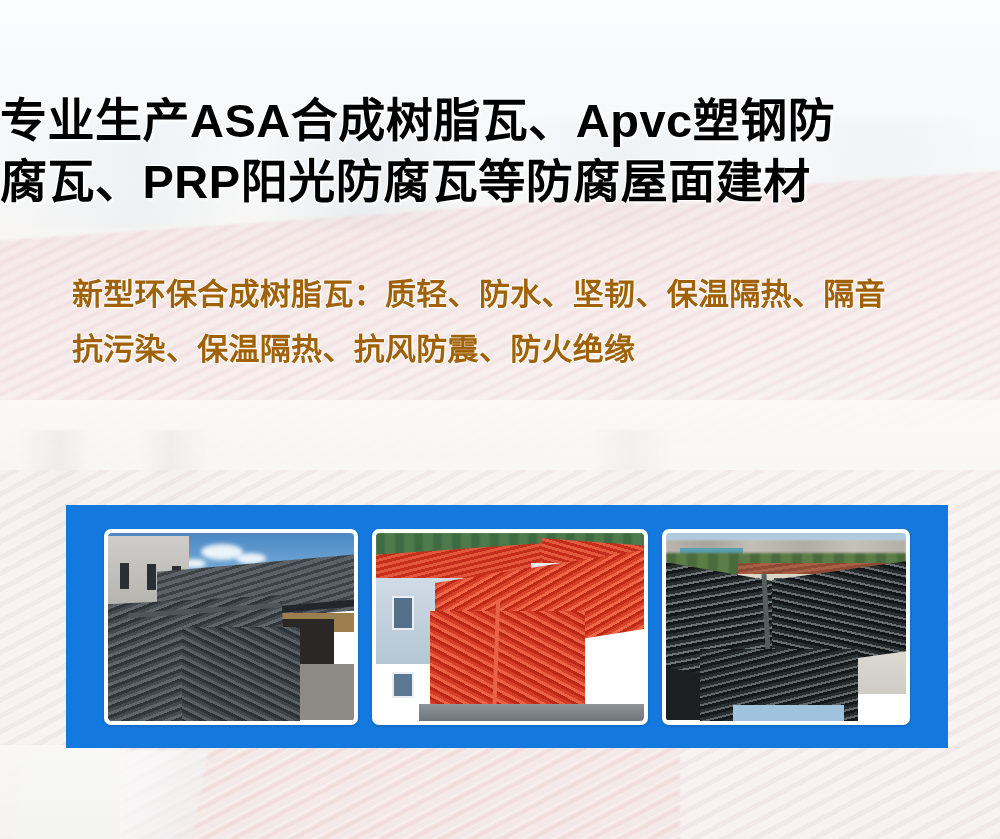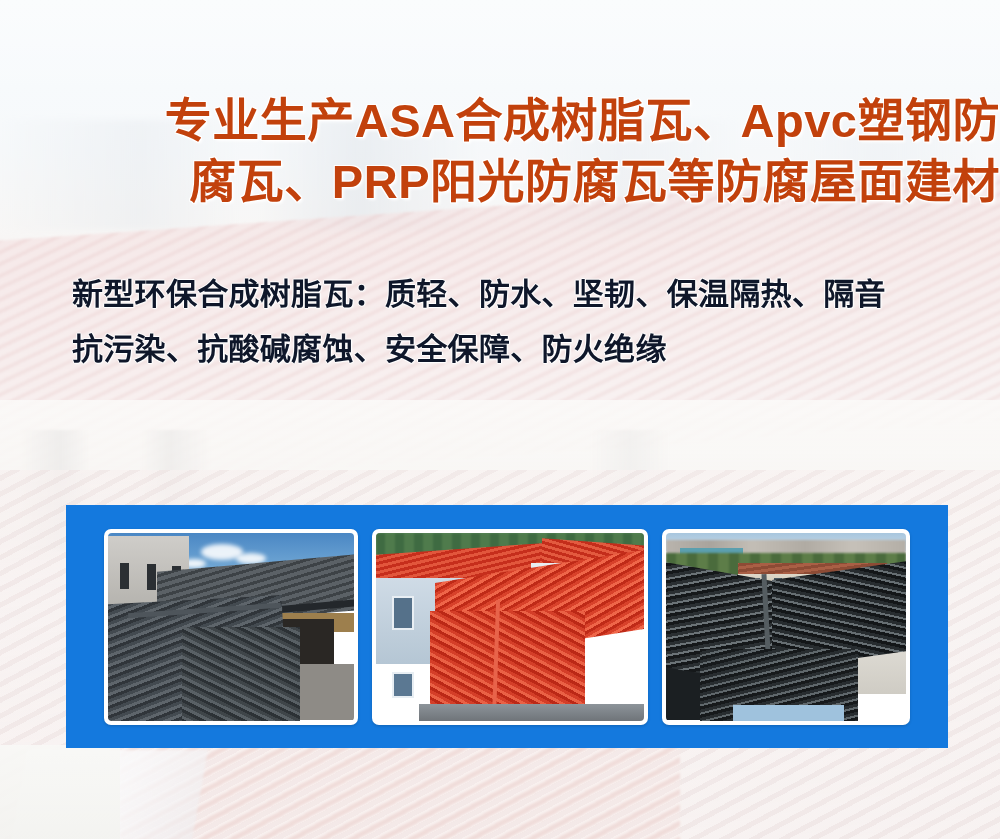--- a/index.html
+++ b/index.html
@@ -126,40 +126,40 @@
       rgba(255,255,255,.40) 100%);
   }
 
   
   .content { position: relative; z-index: 5; }
 
   .headline {
     position: absolute;
     left: 0; top: 90px;
     width: 1000px;
-    text-align: right;
+    text-align: left;
     font-size: 47px;
     line-height: 61px;
     font-weight: bold;
     letter-spacing: .5px;
-    color: #c2410c;
+    color: #000000;
     text-shadow:
        1px 0 0 #ffffff, -1px 0 0 #ffffff,
        0 1px 0 #ffffff, 0 -1px 0 #ffffff,
        1px 1px 0 #ffffff, -1px -1px 0 #ffffff,
        1px -1px 0 #ffffff, -1px 1px 0 #ffffff,
        2px 2px 3px rgba(255,255,255,.9);
   }
   .headline .line { display: block; white-space: nowrap; }
 
   .subtitle {
     position: absolute;
     left: 72px; top: 272px;
     width: 900px;
-    color: #0f172a;
+    color: #a16207;
     font-size: 31px;
     font-weight: bold;
     letter-spacing: .3px;
   }
   .subtitle .sline {
     display: block;
     height: 55px;
     line-height: 46px;
     white-space: nowrap;
     text-shadow:
@@ -428,21 +428,21 @@
 
   <div class="content">
 
     <h1 class="headline">
       <span class="line">专业生产ASA合成树脂瓦、Apvc塑钢防</span>
       <span class="line">腐瓦、PRP阳光防腐瓦等防腐屋面建材</span>
     </h1>
 
     <div class="subtitle">
       <span class="sline">新型环保合成树脂瓦：质轻、防水、坚韧、保温隔热、隔音</span>
-      <span class="sline">抗污染、抗酸碱腐蚀、安全保障、防火绝缘</span>
+      <span class="sline">抗污染、保温隔热、抗风防震、防火绝缘</span>
     </div>
 
     <div class="gallery">
 
       <div class="photo p1">
         <div class="photo-inner scene-grey">
           <div class="sky"></div>
           <div class="cloud c1"></div>
           <div class="cloud c2"></div>
           <div class="cloud c3"></div>

